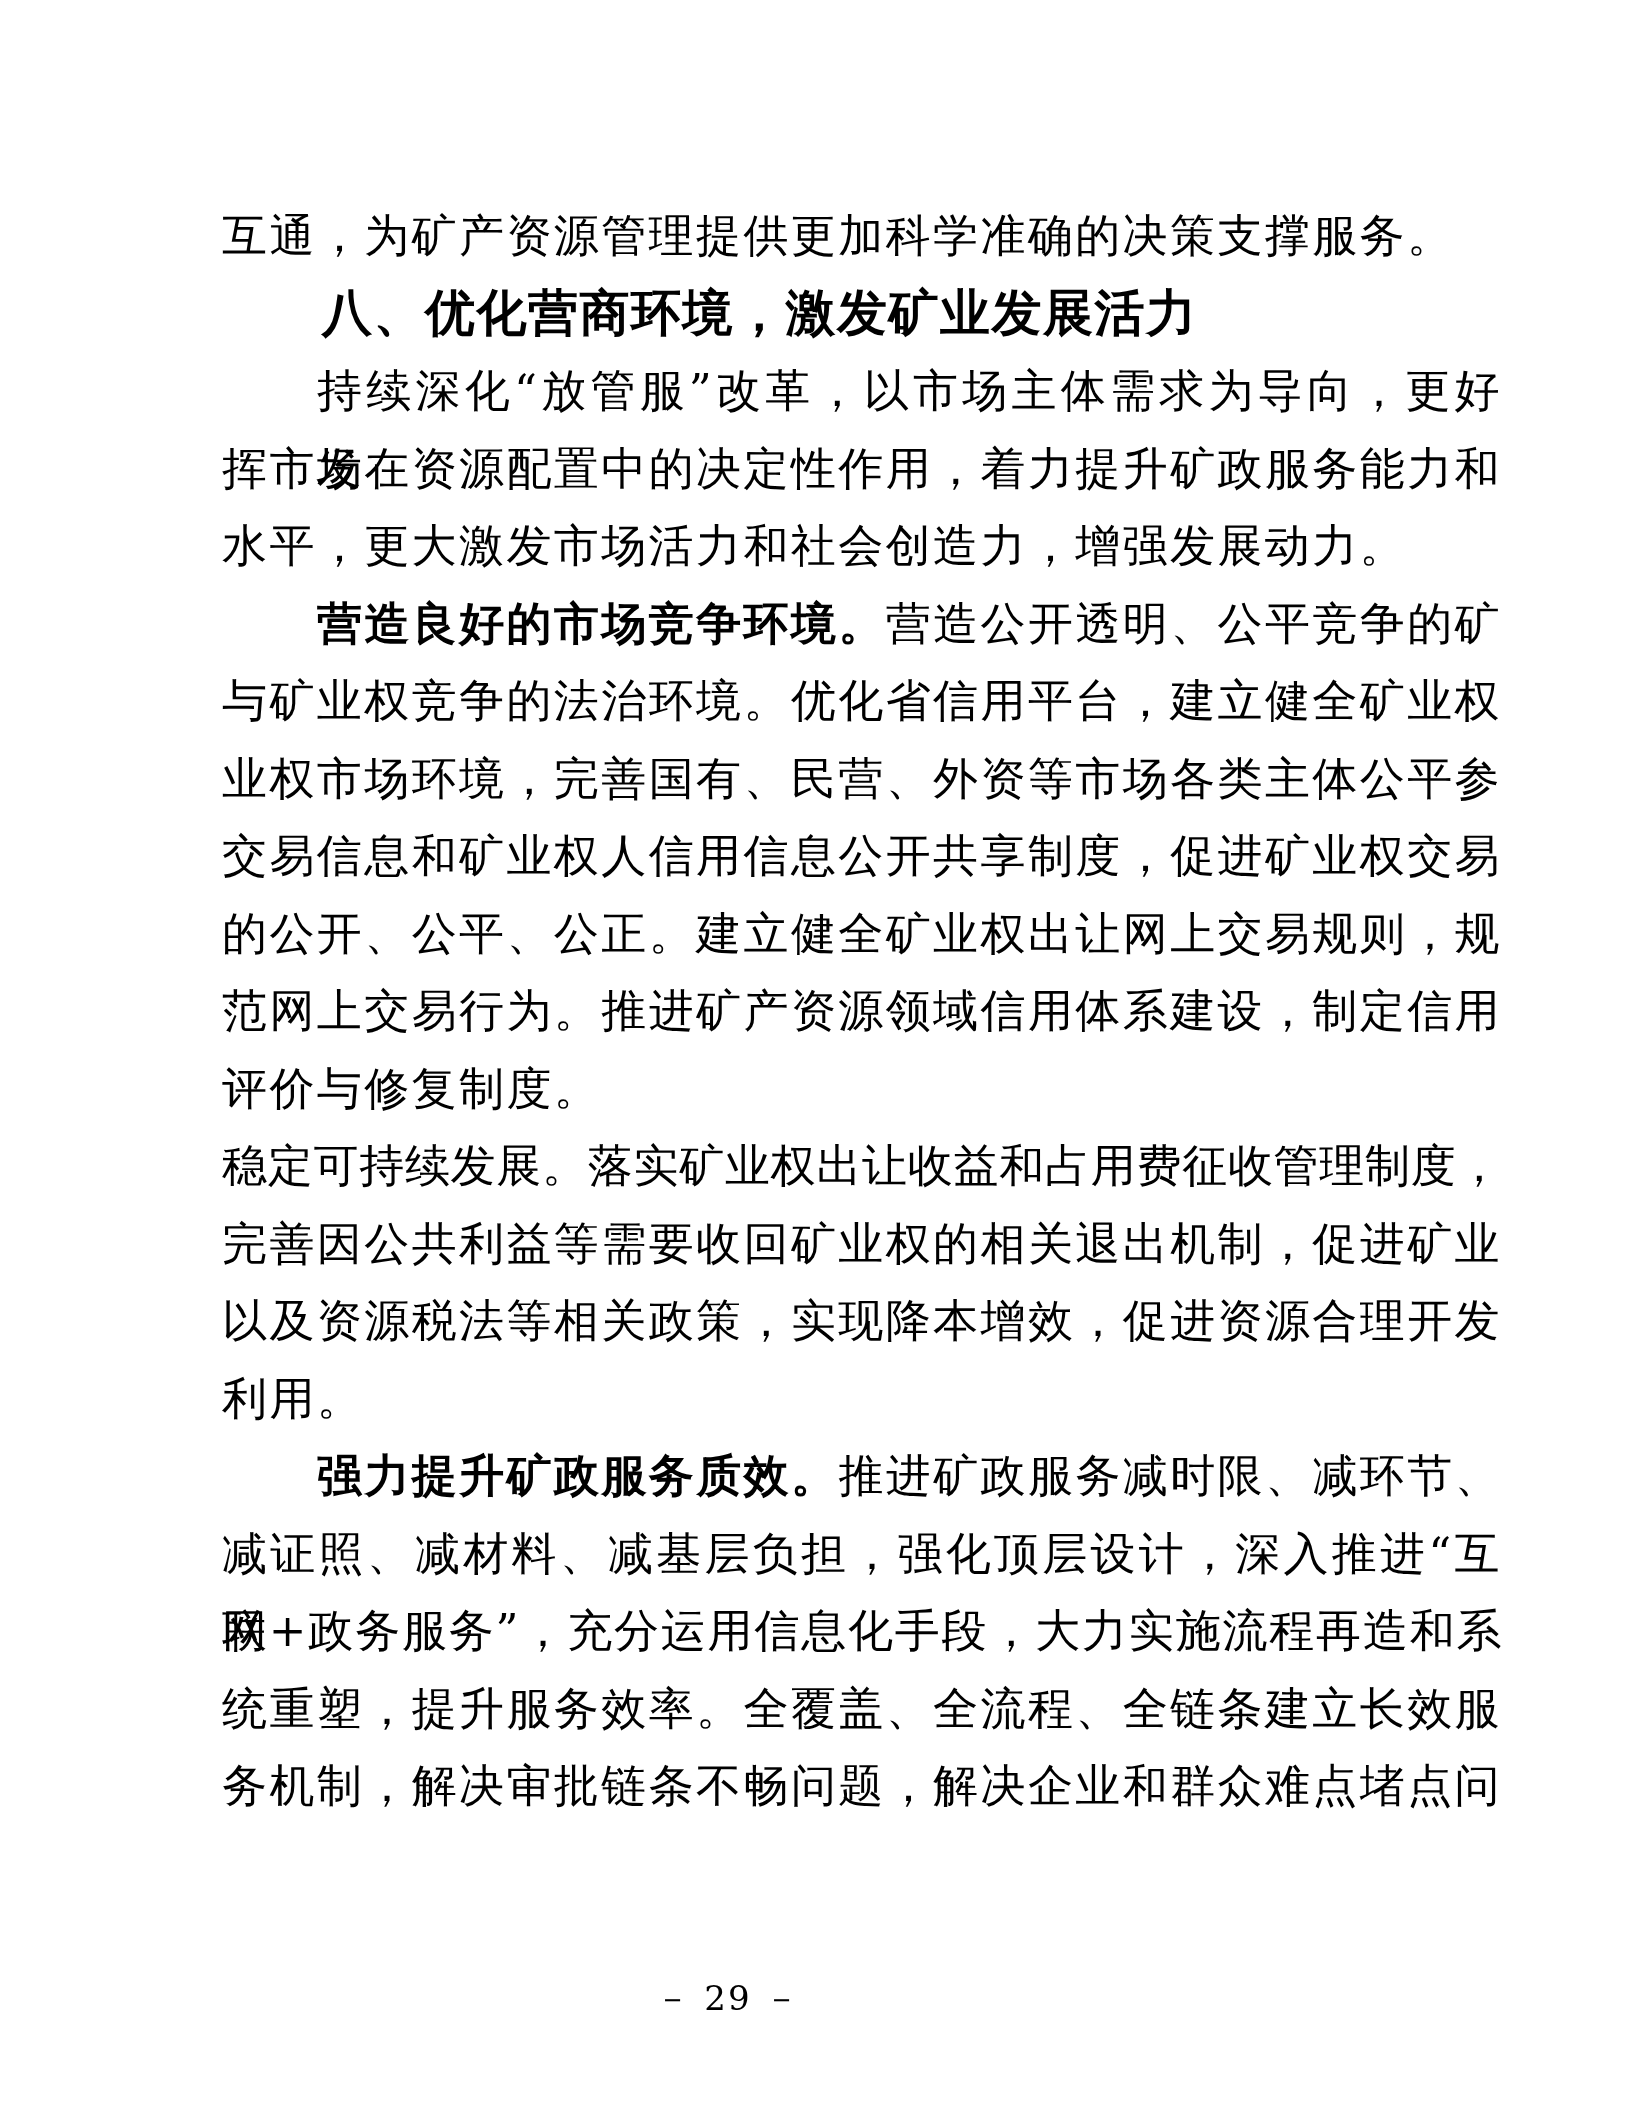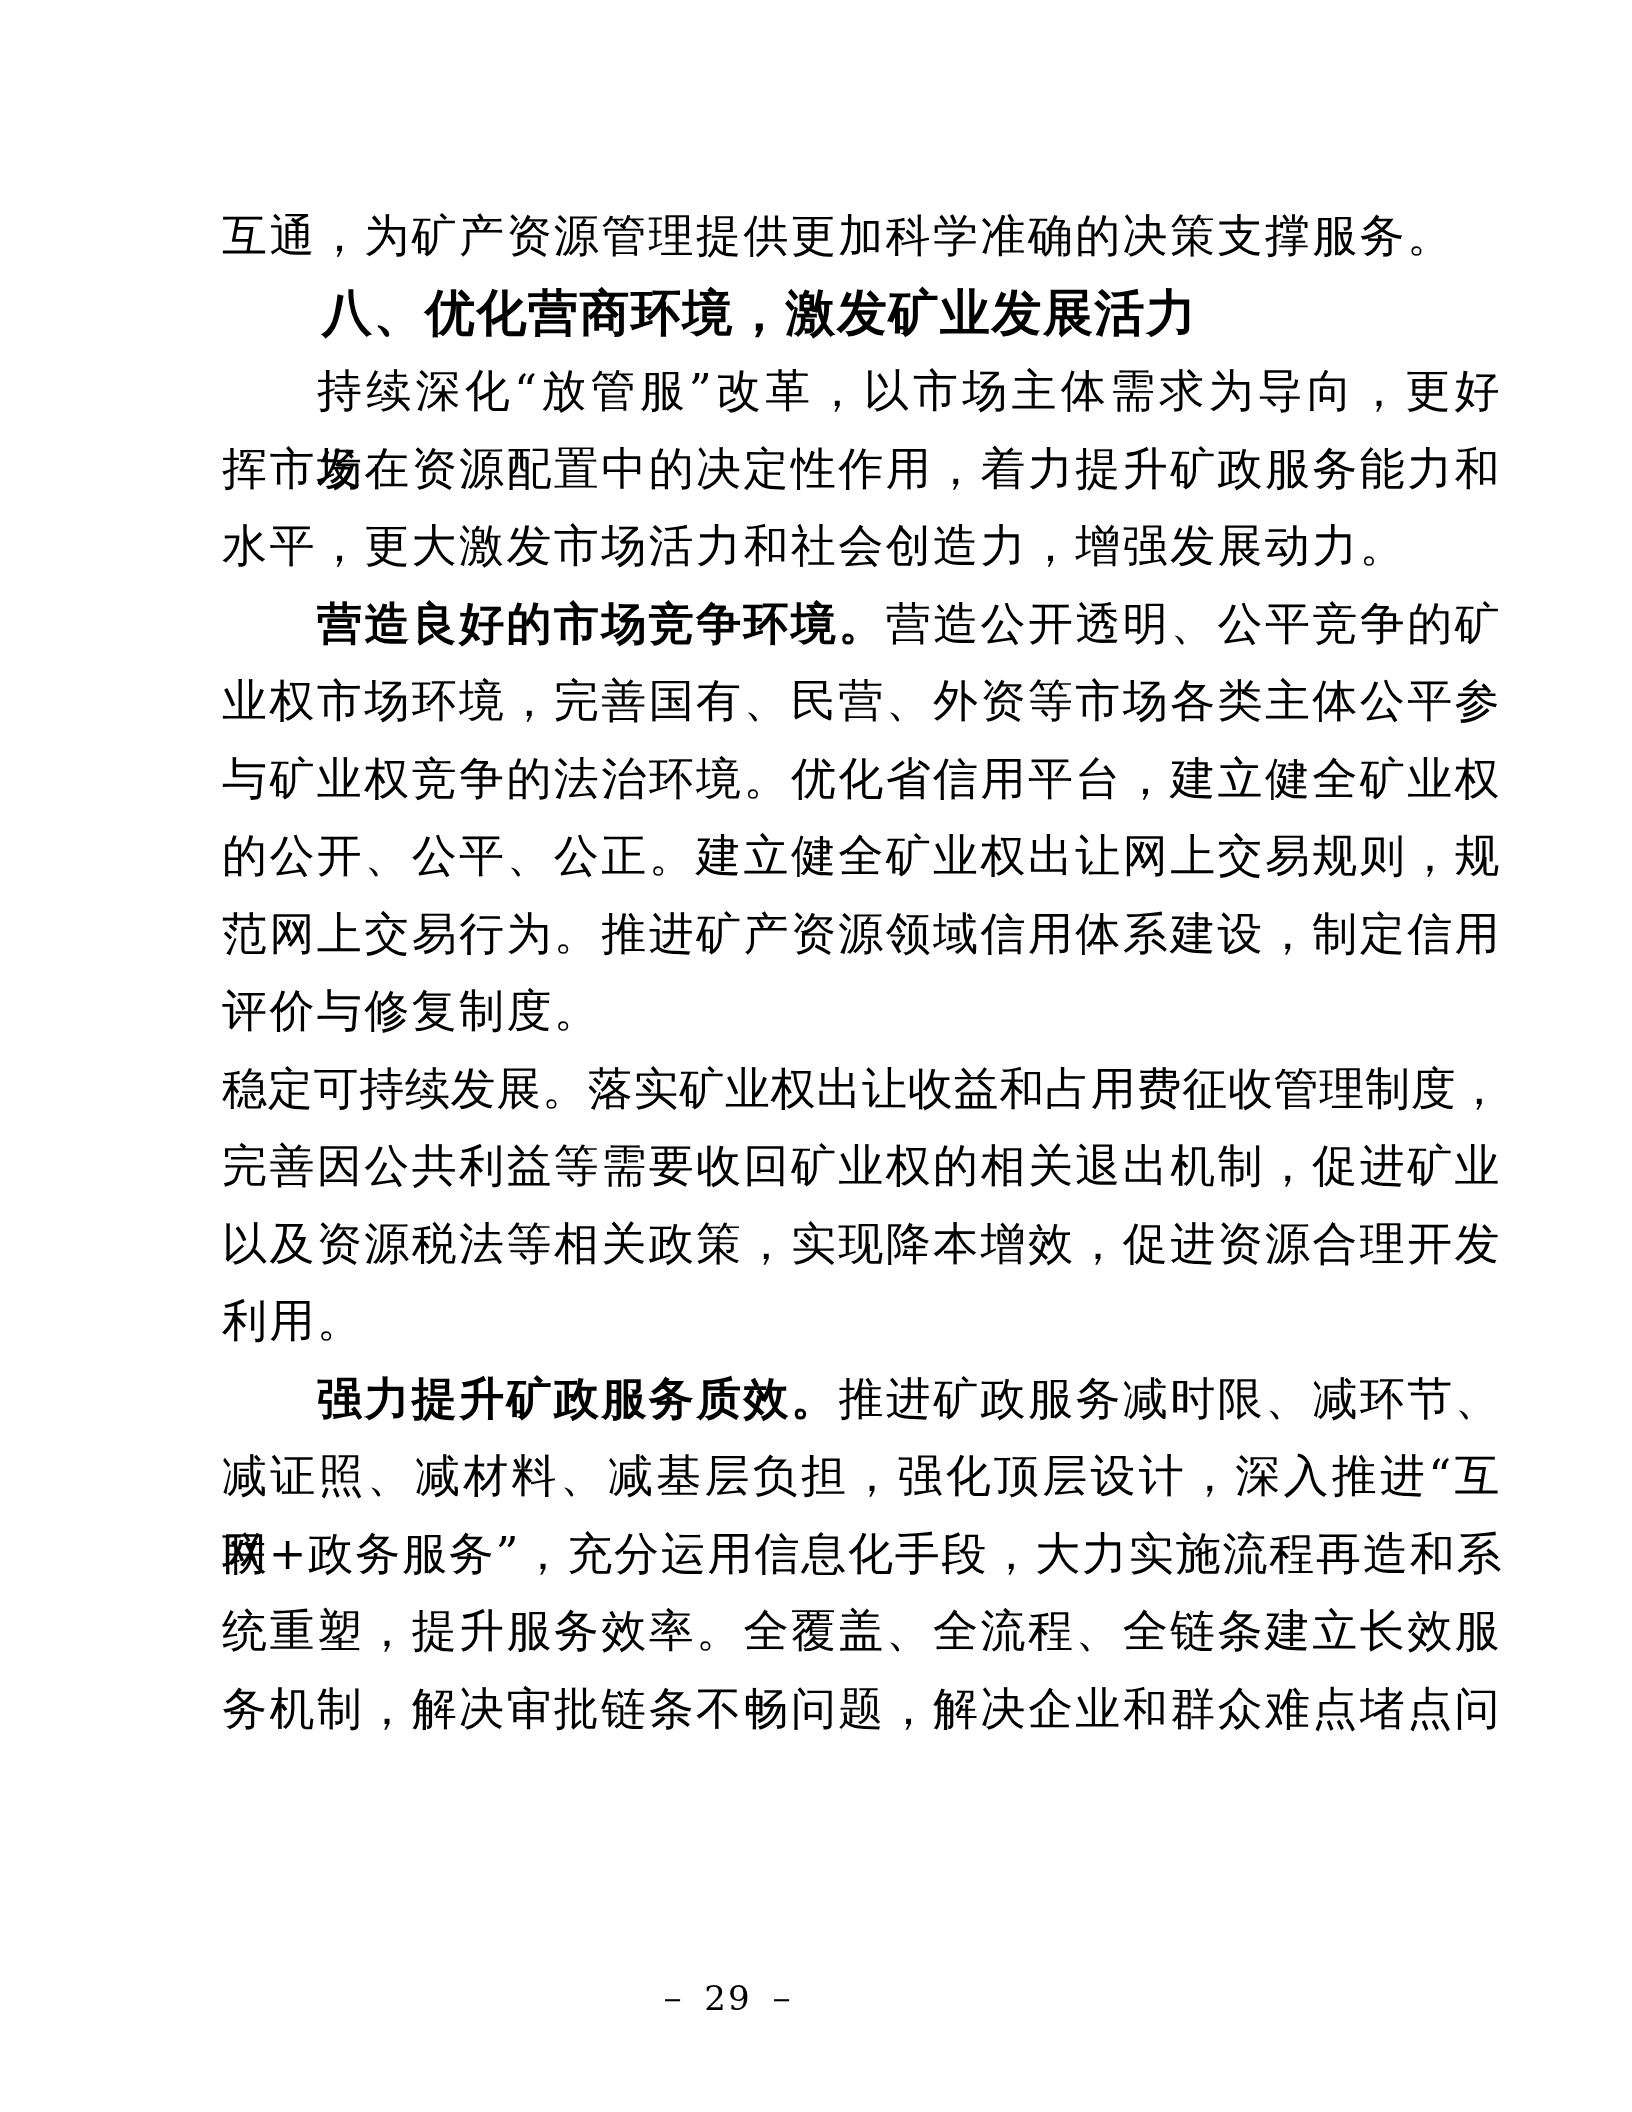--- a/index.html
+++ b/index.html
@@ -70,22 +70,23 @@
 <body>
 
 <div class="page">
   <div class="content">
       <div class="line end">互通，为矿产资源管理提供更加科学准确的决策支撑服务。</div>
       <div class="heading-line">八、优化营商环境，激发矿业发展活力</div>
       <div class="line indent">持续深化“放管服”改革，以市场主体需求为导向，更好发</div>
       <div class="line">挥市场在资源配置中的决定性作用，着力提升矿政服务能力和</div>
       <div class="line end">水平，更大激发市场活力和社会创造力，增强发展动力。</div>
       <div class="line indent"><span class="lead">营造良好的市场竞争环境。</span>营造公开透明、公平竞争的矿</div>
+      <div class="line">与矿业权竞争的法治环境。优化省信用平台，建立健全矿业权</div>
       <div class="line">业权市场环境，完善国有、民营、外资等市场各类主体公平参</div>
-      <div class="line">与矿业权竞争的法治环境。优化省信用平台，建立健全矿业权</div>
+      <div class="line">交易信息和矿业权人信用信息公开共享制度，促进矿业权交易</div>
       <div class="line">的公开、公平、公正。建立健全矿业权出让网上交易规则，规</div>
       <div class="line">范网上交易行为。推进矿产资源领域信用体系建设，制定信用</div>
       <div class="line end">评价与修复制度。</div>
       <div class="line tight">稳定可持续发展。落实矿业权出让收益和占用费征收管理制度，</div>
       <div class="line">完善因公共利益等需要收回矿业权的相关退出机制，促进矿业</div>
       <div class="line">以及资源税法等相关政策，实现降本增效，促进资源合理开发</div>
       <div class="line end">利用。</div>
       <div class="line indent"><span class="lead">强力提升矿政服务质效。</span>推进矿政服务减时限、减环节、</div>
       <div class="line">减证照、减材料、减基层负担，强化顶层设计，深入推进“互联</div>
       <div class="line tight">网+政务服务”，充分运用信息化手段，大力实施流程再造和系</div>

